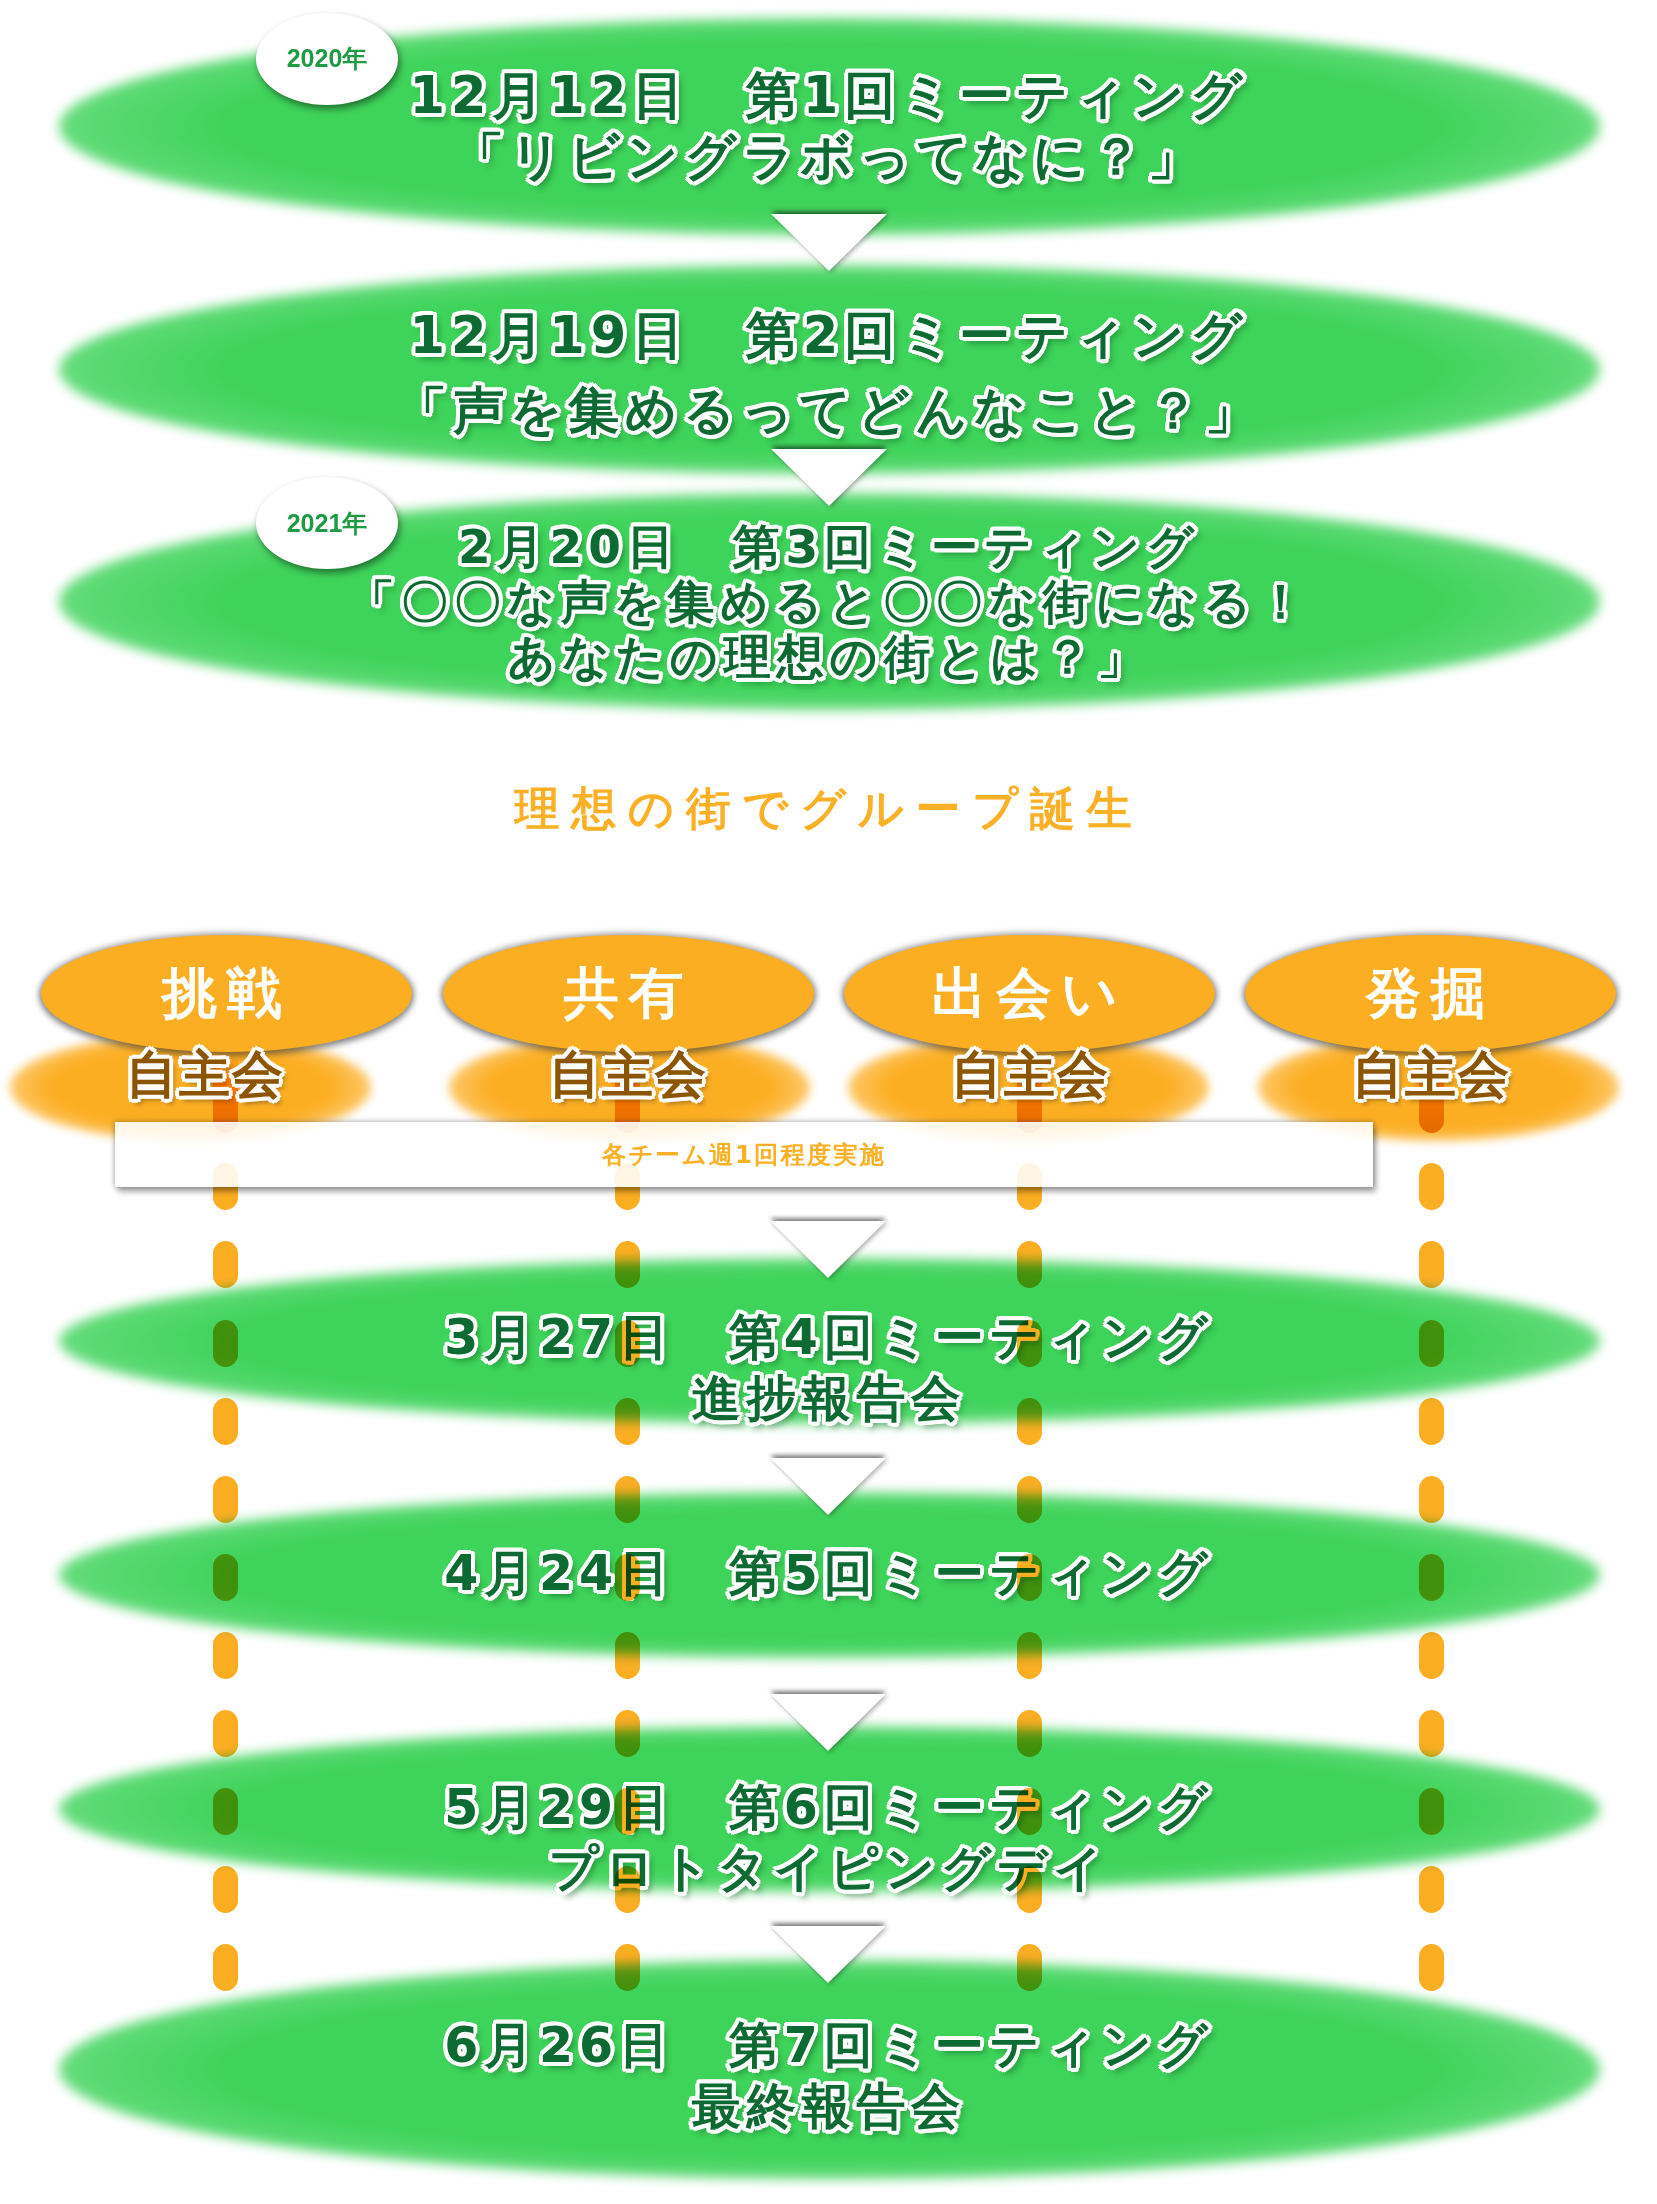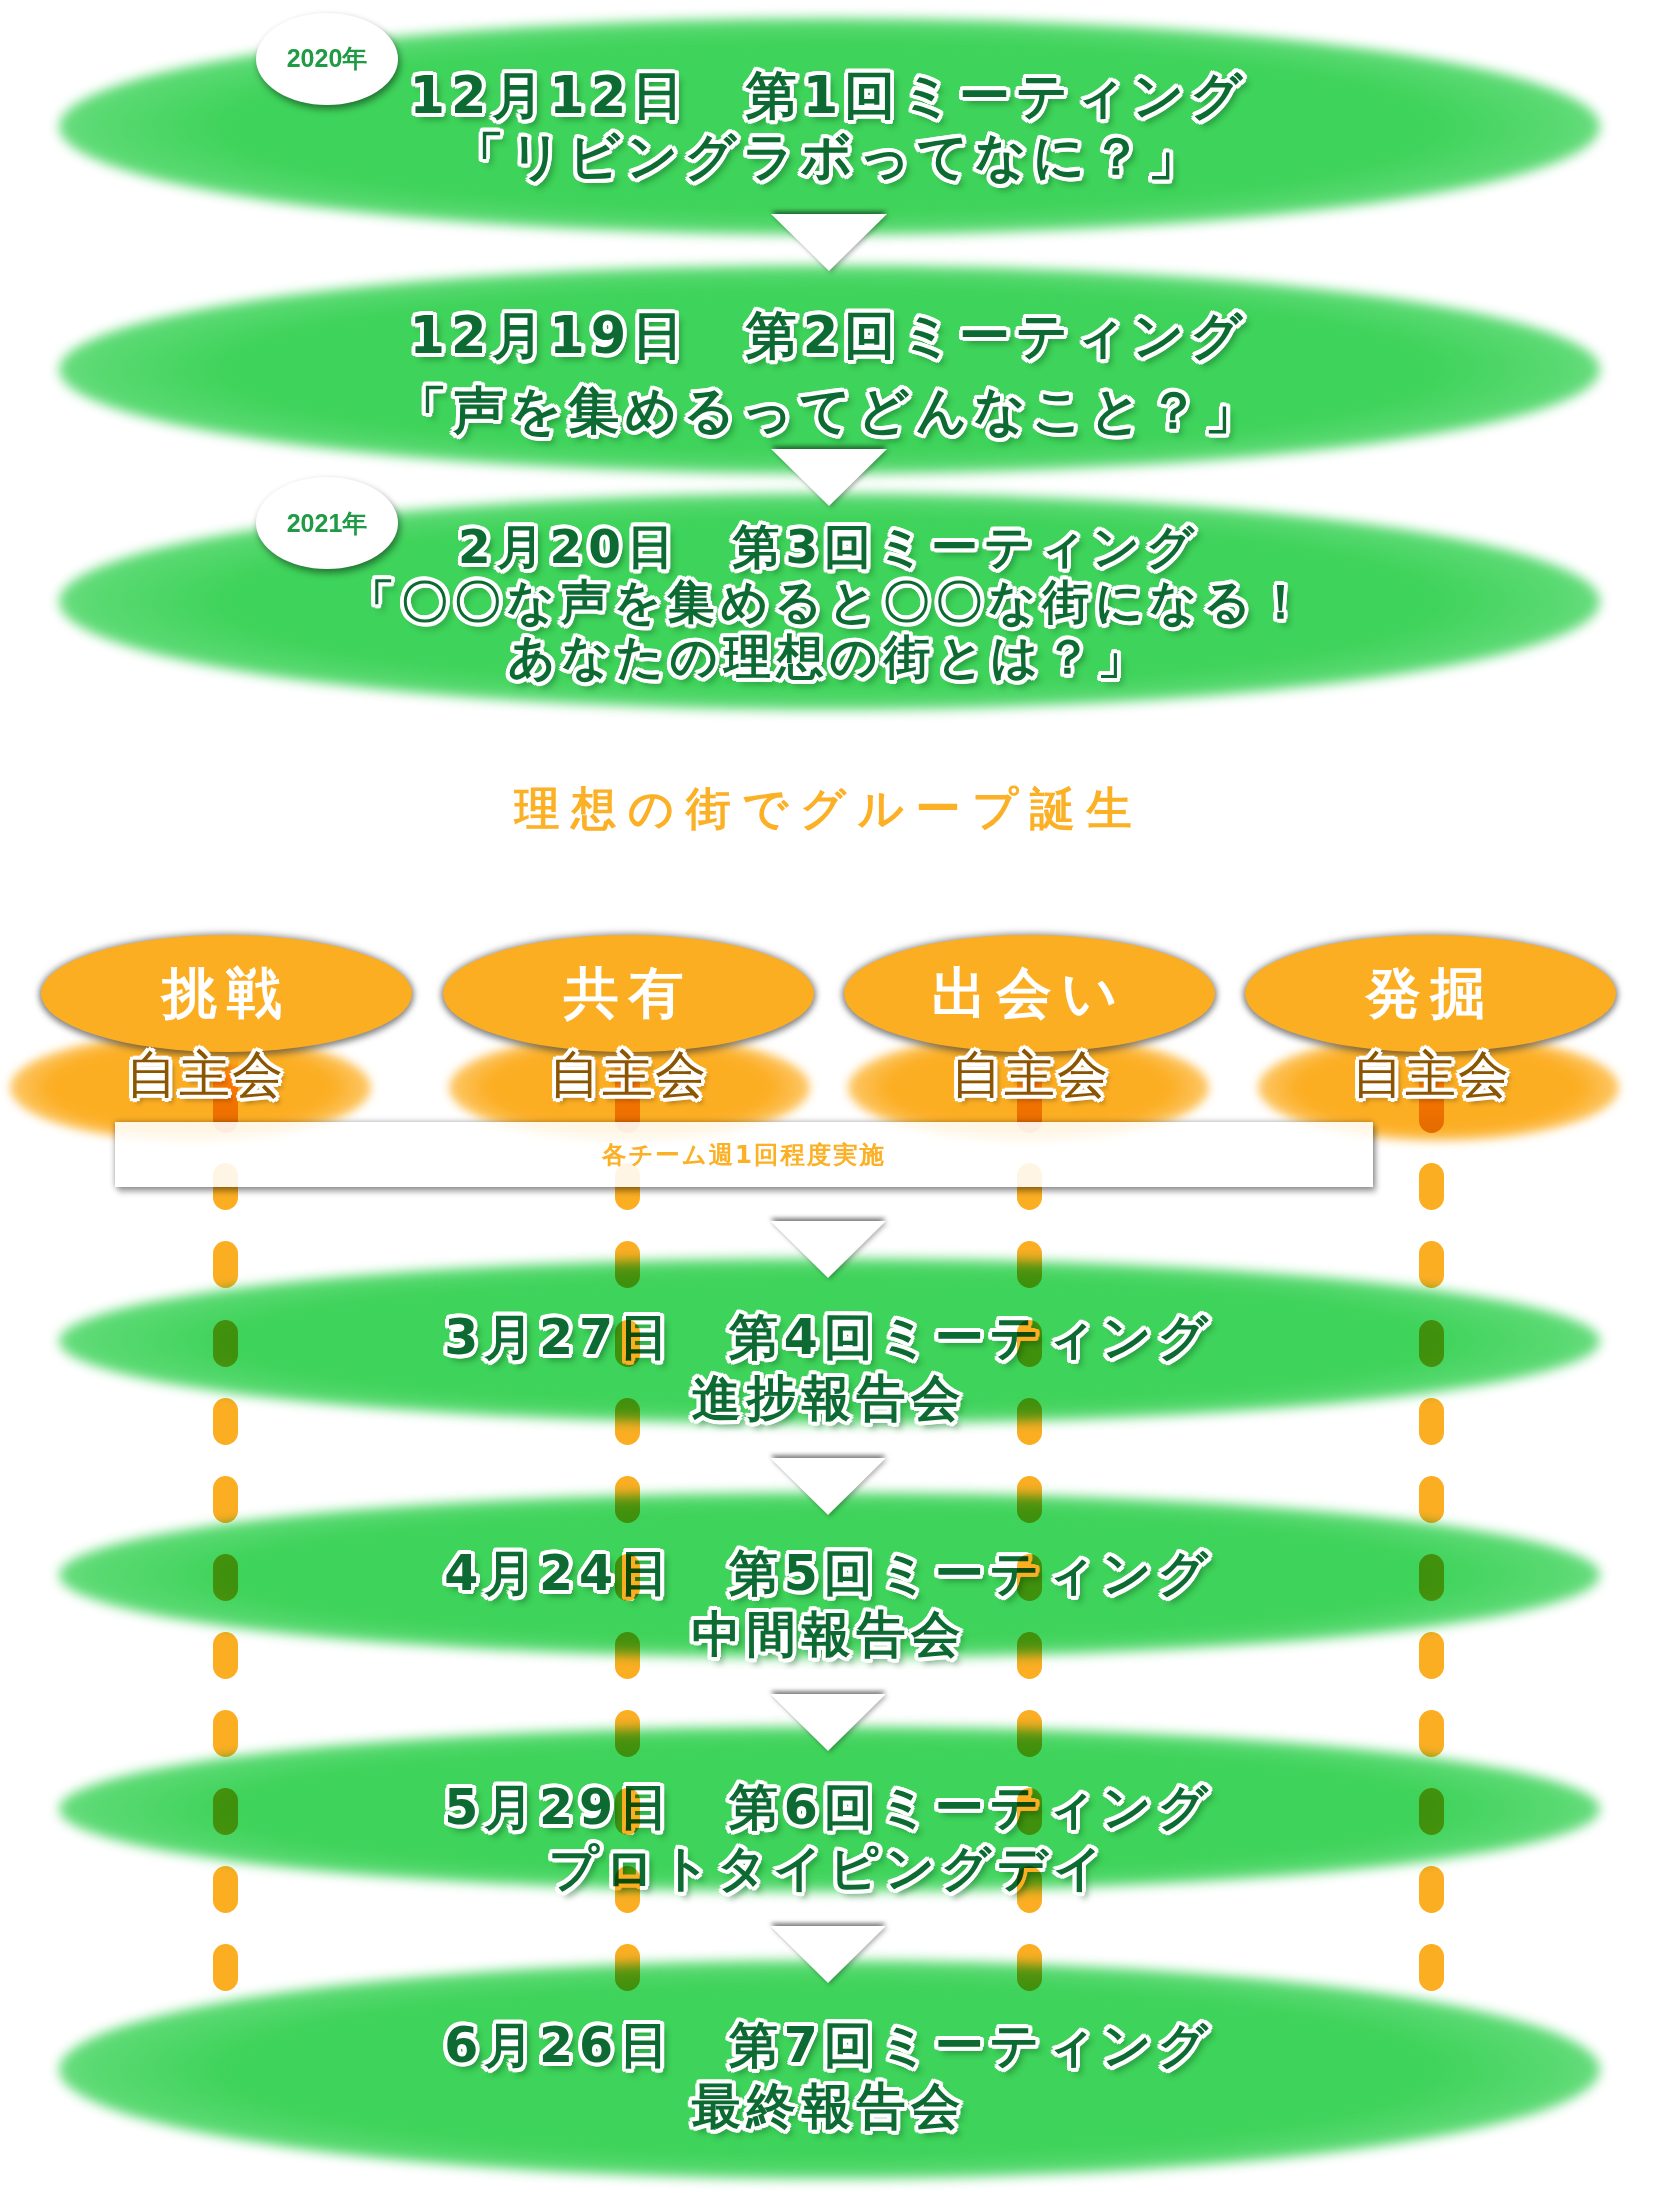--- a/index.html
+++ b/index.html
@@ -28,21 +28,21 @@
   .title{position:absolute;left:0;width:1658px;top:786px;text-align:center;color:#fbb025;font-weight:bold;
     font-size:45px;letter-spacing:11.7px;line-height:1;}
   
   .group-ell{position:absolute;top:935px;height:117px;border-radius:50%;background:#fcae23;
     box-shadow:0 0 5.9px 2px rgba(90,90,90,0.55), 0 3.9px 7.8px rgba(0,0,0,0.35);
     display:flex;align-items:center;justify-content:center;color:#ffffff;font-weight:bold;font-size:55px;letter-spacing:9.8px;z-index:3;}
   
   .glow{position:absolute;top:1034px;height:107px;width:361px;border-radius:50%;
     background:radial-gradient(ellipse at center,#fcae23 0%,#fcae23 55%,rgba(252,174,35,0.6) 75%,rgba(252,174,35,0) 100%);
     filter:blur(4.9px);z-index:1;}
-  .jishu{position:absolute;top:1047px;width:293px;text-align:center;color:#8b5502;font-weight:normal;font-size:51px;letter-spacing:2px;
+  .jishu{position:absolute;top:1047px;width:293px;text-align:center;color:#8b5502;font-weight:bold;font-size:51px;letter-spacing:2px;
     text-shadow:-2.9px -2.9px 0 #fff,2.9px -2.9px 0 #fff,-2.9px 2.9px 0 #fff,2.9px 2.9px 0 #fff,0 -3.9px 0 #fff,0 3.9px 0 #fff,-3.9px 0 0 #fff,3.9px 0 0 #fff,3.9px 4.9px 4.9px rgba(0,0,0,0.4);
     z-index:4;line-height:1.1;}
   
   .notice{position:absolute;left:115px;top:1122px;width:1258px;height:65px;background:rgba(255,255,255,0.88);
     box-shadow:0 0 5.9px rgba(0,0,0,0.35), 2.9px 4.9px 5.9px rgba(0,0,0,0.3);display:flex;align-items:center;justify-content:center;
     color:#fbb025;font-weight:bold;font-size:24.4px;letter-spacing:2px;z-index:5;}
   
   .dash{position:absolute;width:25px;border-radius:12.7px;background:#fcae23;z-index:2;}
   .dash.long{background:linear-gradient(#fcae23 0%,#fcae23 40%,#ff7a00 55%,#e36b00 100%);}
   .dash.over{mix-blend-mode:multiply;z-index:3;}
@@ -165,21 +165,20 @@
 
 <div class="arrow" style="left:770px;top:1221px;"></div>
 <div class="meeting-text" style="top:1313px;font-size:49px;">
   <span class="ml"><span>3月27日</span>　<span>第4回ミーティング</span></span>
   <span class="ml" style="margin-top:11.7px;">進捗報告会</span>
 </div>
 
 <div class="arrow" style="left:770px;top:1458px;"></div>
 <div class="meeting-text" style="top:1549px;font-size:49px;">
   <span class="ml"><span>4月24日</span>　<span>第5回ミーティング</span></span>
-  <span class="ml" style="margin-top:11.7px;">中間報告会</span>
 </div>
 
 <div class="arrow" style="left:770px;top:1694px;"></div>
 <div class="meeting-text" style="top:1783px;font-size:49px;">
   <span class="ml"><span>5月29日</span>　<span>第6回ミーティング</span></span>
   <span class="ml" style="margin-top:11.7px;">プロトタイピングデイ</span>
 </div>
 
 <div class="arrow" style="left:770px;top:1926px;"></div>
 <div class="meeting-text" style="top:2021px;font-size:49px;">

